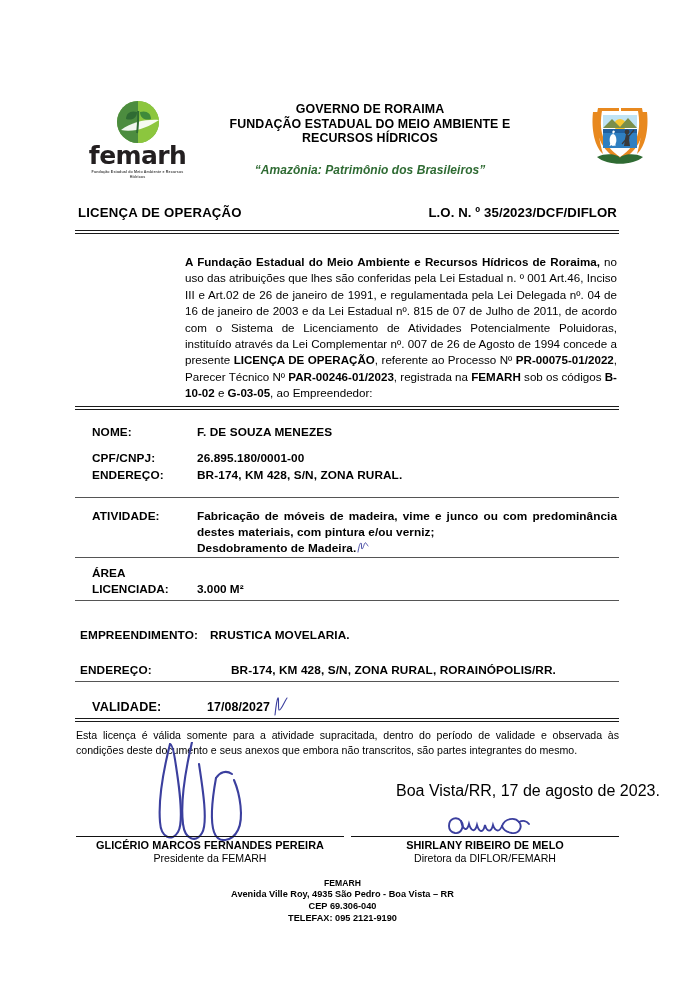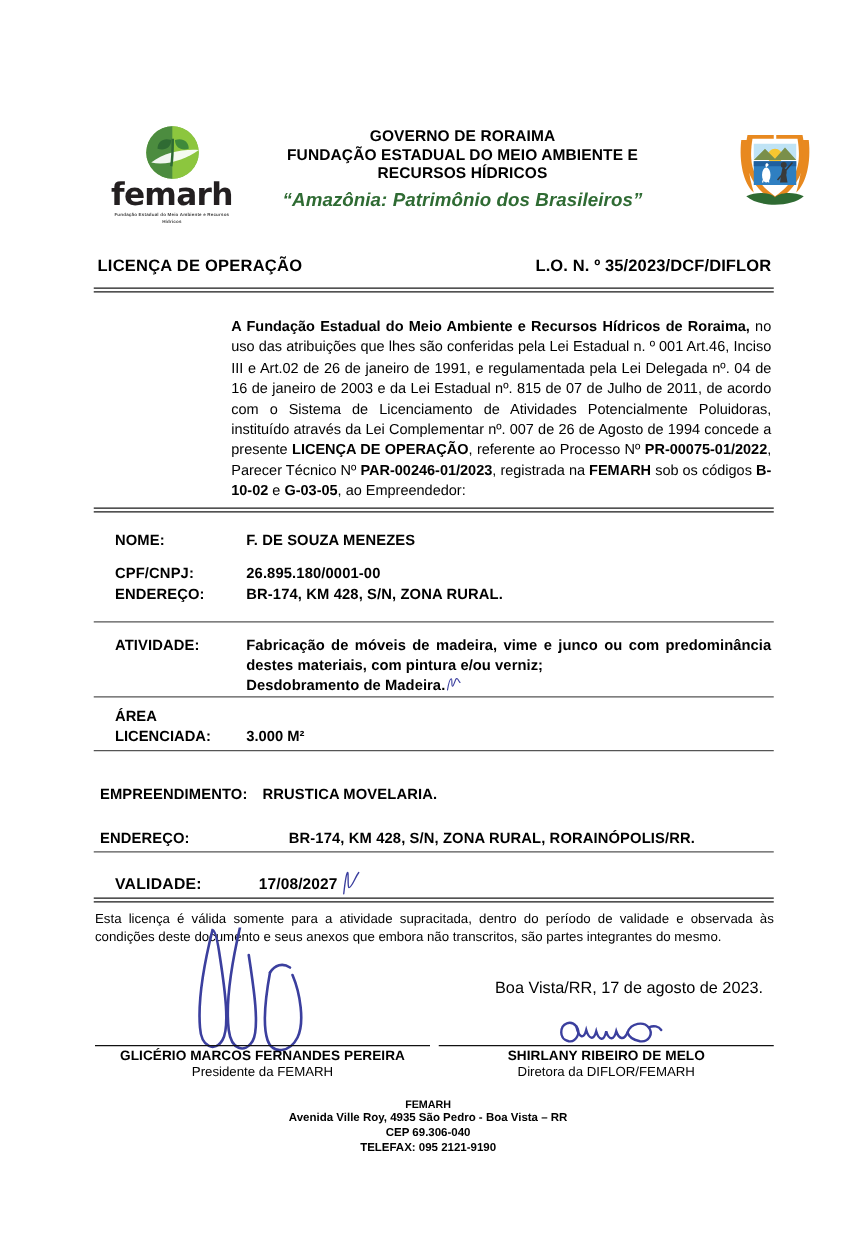--- a/index.html
+++ b/index.html
@@ -67,24 +67,24 @@
   .gov-line {
     font-weight: bold;
     font-size: 12.4px;
     color: #000;
     line-height: 14.6px;
     letter-spacing: 0.1px;
   }
   .slogan {
     font-weight: bold;
     font-style: italic;
-    font-size: 15px;
+    font-size: 12px;
     color: #2f6b33;
     line-height: 17px;
-    margin-top: 6px;
+    margin-top: 16px;
     letter-spacing: 0.05px;
   }
   .crest-block {
     width: 130px;
     display: flex;
     justify-content: center;
     padding-top: 4px;
   }
   .crest { width: 62px; height: 70px; display: block; }
 
@@ -251,21 +251,21 @@
     font-size: 10.6px;
     line-height: 14.6px;
     color: #000;
     text-align: justify;
   }
 
   
   .place-date {
     position: absolute;
     top: 782px; left: 396px;
-    font-size: 13px;
+    font-size: 16px;
     color: #000;
   }
 
   
   .signatures {
     position: absolute;
     top: 836px; left: 76px; right: 66px;
     display: flex;
     justify-content: space-between;
   }

